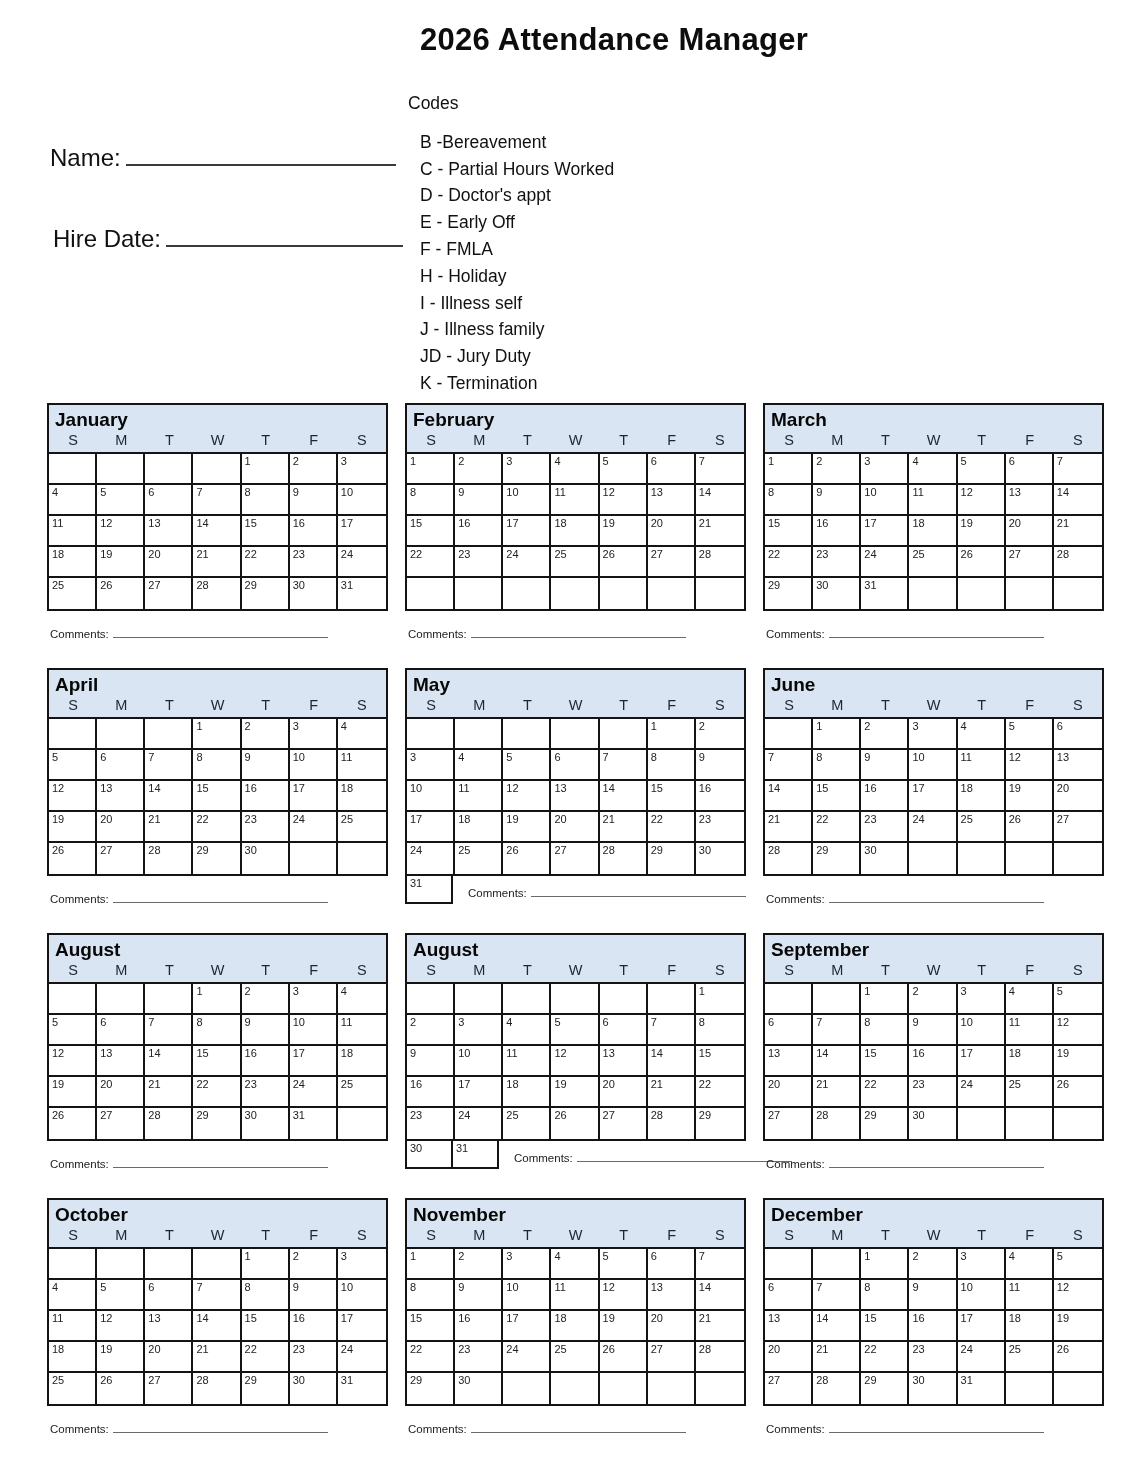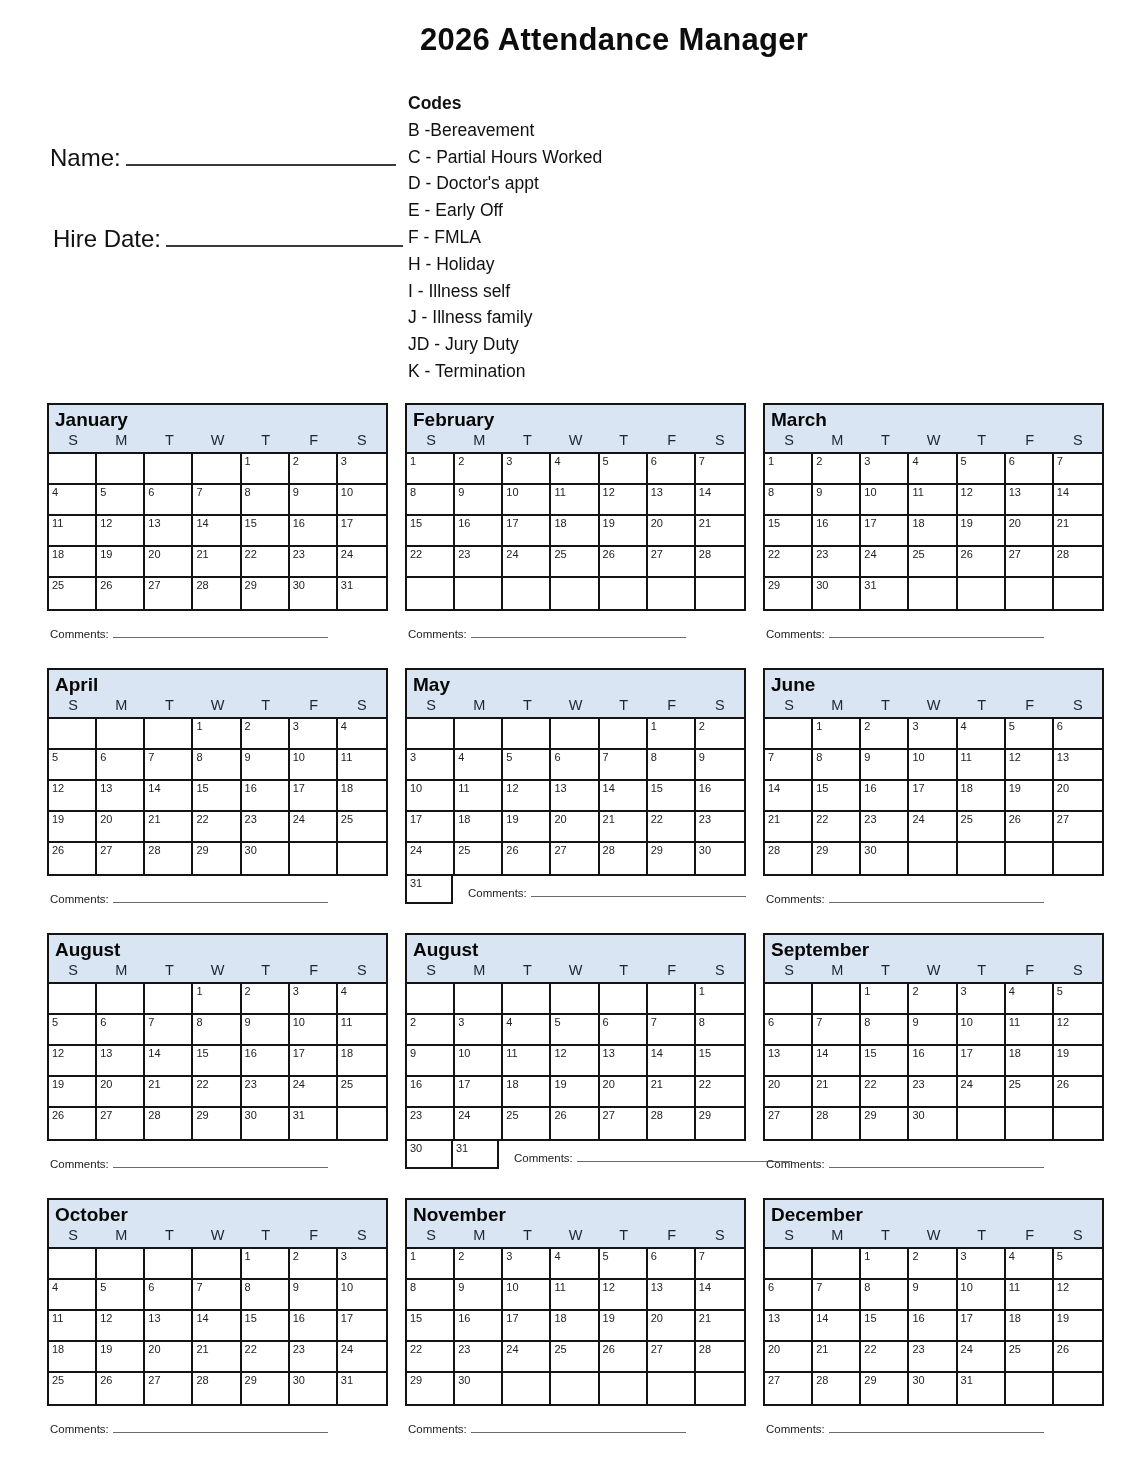--- a/index.html
+++ b/index.html
@@ -18,22 +18,22 @@
   .field-row { position:absolute; font-size:24px; white-space:nowrap; }
   #name-row { top:144px; left:50px; }
   #hire-row { top:225px; left:53px; }
   .fill-line { display:inline-block; border-bottom:2px solid #3a3a3a; height:15px; vertical-align:baseline; margin-left:5px; }
   .name-line { width:270px; }
   .hire-line { width:237px; }
 
   .codes-col { position:absolute; font-size:17.5px; line-height:26.8px; }
   #codes-col1 { left:408px; top:90px; }
   #codes-col2 { left:768px; top:117px; }
-  .codes-heading { font-weight:bold; }
-  .codes-col ul { margin:0; padding:0; list-style:none; }
+  .codes-heading { font-weight:normal; }
+  .codes-col ul { margin:12px; padding:0; list-style:none; }
   .codes-line { display:block; width:282px; height:0; border-bottom:2px solid #3a3a3a; margin:14px 0 0 0; }
 
   .months {
     position:absolute; top:403px; left:47px;
     display:grid; grid-template-columns:repeat(3,341px);
     column-gap:17px; grid-auto-rows:265px;
   }
   .cal { width:341px; border:2px solid #141414; background:#8b5cf6; }
   .cal-head { background:var(--header-bg,#d9e5f2); border-bottom:2px solid #141414; }
   .month-name { font-size:19px; font-weight:bold; line-height:24px; padding:3px 6px 0; color:#070707; }

